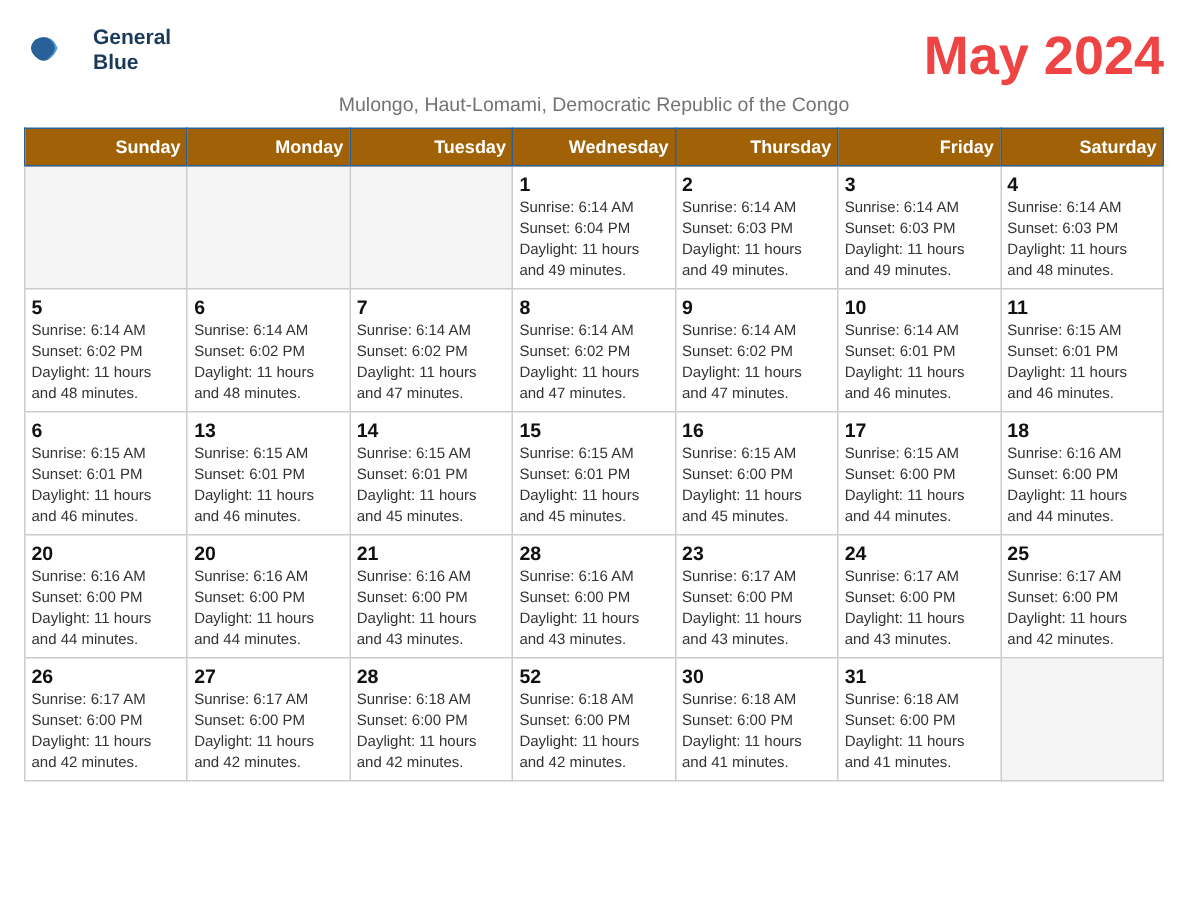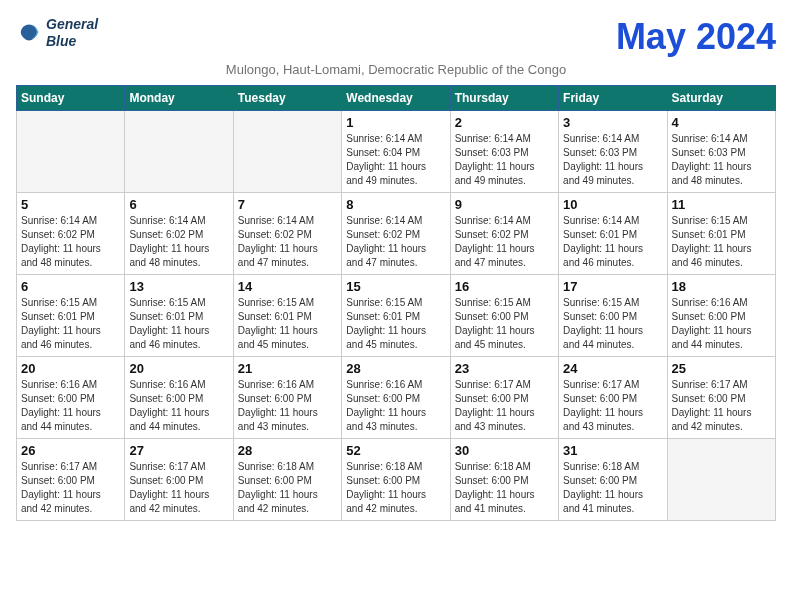--- a/index.html
+++ b/index.html
@@ -12,56 +12,55 @@
     }
     .header {
       display: flex;
       justify-content: space-between;
       align-items: flex-start;
       margin-bottom: 4px;
     }
     .logo {
       display: flex;
       align-items: center;
-      gap: 2px;
-      font-style: italic;
+      gap: 18px;
     }
     .logo-text {
       font-size: 14px;
       font-weight: bold;
       color: #1a3a5c;
       line-height: 1.2;
     }
     .logo-icon {
       width: 28px;
       height: 28px;
     }
     .month-title {
       font-size: 36px;
       font-weight: bold;
-      color: #1d4ed8;
+      color: #ef4444;
       text-align: right;
     }
     .subtitle {
       text-align: center;
       font-size: 13px;
       color: #737373;
       margin-bottom: 8px;
       font-weight: normal;
     }
     .calendar {
       width: 100%;
       border-collapse: collapse;
       font-size: 11px;
     }
     .calendar th {
-      background: #0f766e;
+      background: #a16207;
       color: #fff;
       padding: 5px 4px;
-      text-align: left;
+      text-align: right;
       font-size: 12px;
       font-weight: bold;
       border: 1px solid #2a6099;
     }
     .calendar td {
       border: 1px solid #ccc;
       vertical-align: top;
       padding: 4px;
       width: calc(100% / 7);
       min-height: 80px;

